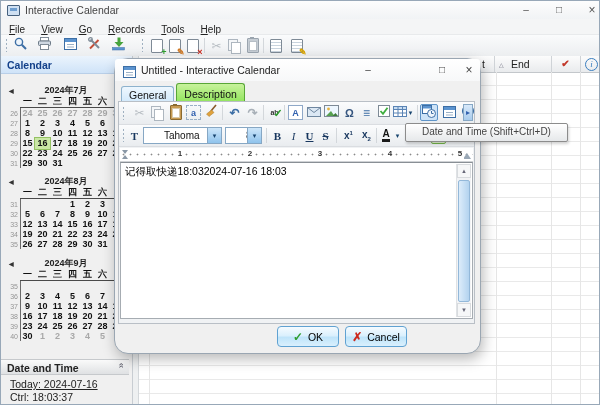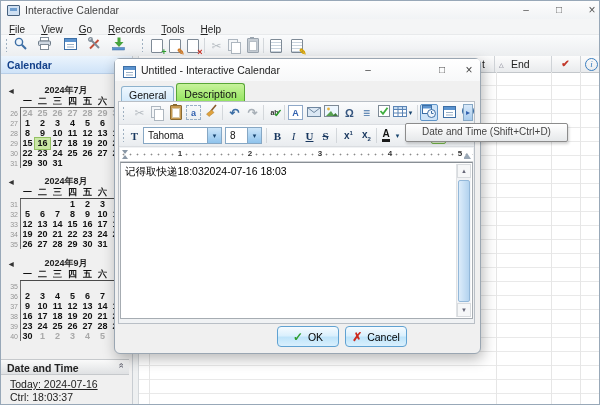--- a/index.html
+++ b/index.html
@@ -74,21 +74,21 @@
   .gh-label{top:2px;font-size:10.5px;color:#222;}
   #gh-sort{top:5px;font-size:6px;color:#667;}
   #gh-check{top:2px;font-size:10px;font-weight:bold;color:#c2382a;width:29px;text-align:center;}
   #gh-info{top:2px;width:11px;height:11px;border:1px solid #3a7ebf;border-radius:50%;color:#3a7ebf;
            font-family:"Liberation Serif",serif;font-style:italic;font-size:9px;text-align:center;line-height:10px;}
   #grid-body{left:0;top:16px;width:463px;height:334px;
              background-image:repeating-linear-gradient(to bottom,transparent 0 13px,#e9e9e9 13px 14px);}
   .gv{top:16px;width:1px;height:334px;background:#e6e6e6;}
   
   #dialog{left:113px;top:57px;width:365px;height:294px;background:#f0f0f0;border:1px solid #9aa6b2;
-          border-radius:6px;box-shadow:2px 5px 14px rgba(0,0,0,.28);z-index:10;}
+          border-radius:14px;box-shadow:2px 5px 14px rgba(0,0,0,.28);z-index:10;}
   #dlg-title{left:0;top:0;width:100%;height:22px;background:linear-gradient(#ffffff,#f7f8f9);
              border-radius:3px 3px 0 0;}
   #dlg-title-text{left:26px;top:5px;font-size:10.5px;color:#222;}
   .dlg-btn{top:1px;height:19px;display:flex;align-items:center;justify-content:center;font-size:10px;color:#444;}
   #tabs{left:6px;top:24px;height:20px;}
   .tab{display:inline-block;height:15px;padding:1px 7px 0 7px;font-size:10.5px;color:#111;
        border:1px solid #8db2cd;border-bottom:none;border-radius:3px 3px 0 0;
        background:linear-gradient(#eef7fe,#d0e8fb);margin-right:2px;vertical-align:bottom;line-height:15px;}
   .tab.active{background:linear-gradient(#c7f29b,#8fe45a);border-color:#58a636;height:18px;line-height:18px;}
   #panel{left:3px;top:42px;width:357px;height:223px;border:1px solid #b9bfc6;background:#f0f2f4;box-sizing:border-box;}
@@ -98,21 +98,21 @@
   .pressed{background:#cde3f7;border:1px solid #5f94c8;border-radius:2px;box-sizing:border-box;}
   .hovergreen{background:#e3f3d3;border:1px solid #74b44a;border-radius:2px;box-sizing:border-box;}
   .framea{width:13px;height:13px;border:1px solid #8fa8c8;color:#2f5fae;font-weight:bold;font-size:9px;
           display:flex;align-items:center;justify-content:center;background:#fff;}
   .spell{position:relative;font-size:7px;font-weight:bold;color:#333;}
   .spell .chk{position:absolute;left:3px;top:-2px;font-size:11px;color:#2f9e2f;}
   .ddv{font-size:7px;color:#17436e;display:flex;align-items:center;justify-content:center;}
   .selall{width:13px;height:13px;border:1px dashed #9ab0c6;color:#2f5fae;font-weight:bold;font-size:9px;
           display:flex;align-items:center;justify-content:center;}
   .combo{height:17px;background:#fff;border:1px solid #86a7c4;font-size:10px;color:#111;
-         display:flex;align-items:center;padding-left:4px;box-sizing:border-box;top:2px;}
+         display:flex;align-items:center;padding-left:20px;box-sizing:border-box;top:2px;}
   .combo .dd{position:absolute;right:0;top:0;bottom:0;width:13px;background:linear-gradient(#cde6fa,#8fc3ec);
              border-left:1px solid #86a7c4;display:flex;align-items:center;justify-content:center;
              font-size:7px;color:#17436e;}
   .fmt{font-family:"Liberation Serif",serif;font-weight:bold;font-size:11px;color:#17365e;}
   .fc-a{font-weight:bold;font-size:10px;color:#111;border-bottom:3px solid #1a1a1a;line-height:10px;}
   #ruler{left:1px;top:46px;width:353px;height:13px;background:#fff;border-bottom:1px solid #d0d3d6;
          background-image:radial-gradient(circle,#8a8a8a 0.8px,transparent 1.1px);background-size:7px 13px;}
   .ruler-num{position:absolute;top:0;width:8px;text-align:center;font-size:8px;font-weight:bold;color:#333;
              background:#fff;line-height:12px;}
   .rmark-l{position:absolute;left:2px;top:2px;width:0;height:0;border-left:3px solid transparent;

